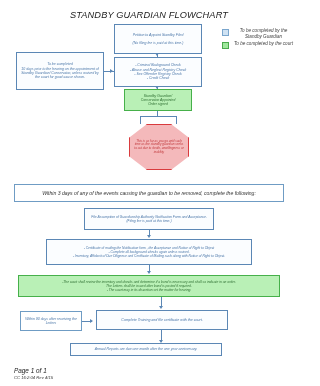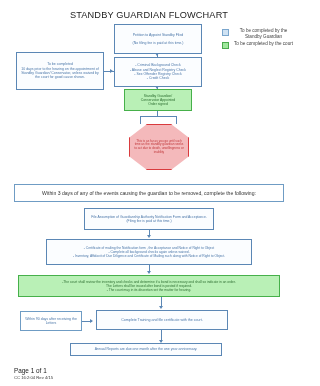--- a/index.html
+++ b/index.html
@@ -13,20 +13,21 @@
     font-family: "Liberation Sans", sans-serif;
     color: #2a2a2a;
     position: relative;
     overflow: hidden;
   }
 
   .page {
     position: relative;
     width: 298px;
     height: 386px;
+    font-style: italic;
   }
 
   
   .title {
     position: absolute;
     top: 10px;
     left: 0;
     width: 298px;
     text-align: center;
     font-size: 9.2px;

